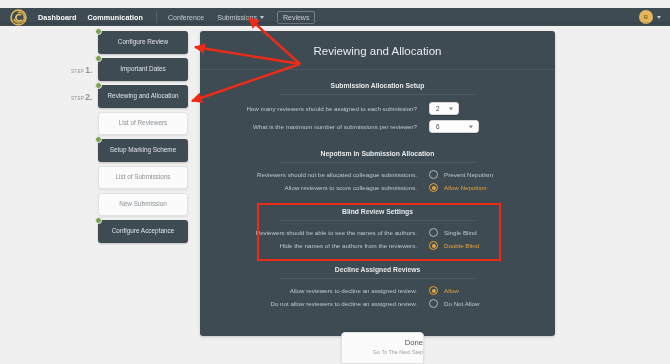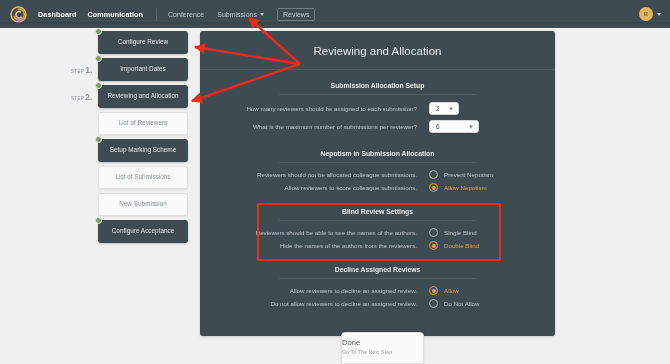--- a/index.html
+++ b/index.html
@@ -6,22 +6,22 @@
   html, body {
     width: 670px; height: 364px;
     background: #f0f0f0;
     font-family: "Liberation Sans", sans-serif;
     overflow: hidden;
   }
   #root { position: relative; width: 670px; height: 364px; }
 
   
   .navbar {
-    position: absolute; left: 0; top: 0;
-    width: 670px; height: 28px;
+    position: absolute; left: 0; top: 8px;
+    width: 670px; height: 18px;
     background: #3e4b53;
     display: flex; align-items: center;
   }
   .logo-wrap { width: 36px; display: flex; justify-content: center; align-items: center; }
   .logo-svg { display: block; }
   .nav-link {
     color: #ffffff; font-size: 7.2px; font-weight: bold;
     margin-right: 11px; white-space: nowrap; letter-spacing: .1px;
   }
   .nav-link.first { margin-left: 2px; }
@@ -162,21 +162,21 @@
     border: 2px solid #ef2b18; pointer-events: none;
   }
 
   
   .done-btn {
     position: absolute; left: 341px; top: 332px;
     width: 83px; height: 32px;
     background: #fbfbfb; border: 1px solid #e0e0e0;
     border-radius: 4px 4px 0 0;
     box-shadow: 0 -1px 3px rgba(0,0,0,.1);
-    text-align: left; padding-top: 5px;
+    text-align: right; padding-top: 5px;
   }
   .done-main { color: #4c595f; font-size: 7.6px; }
   .done-sub { color: #9aa0a5; font-size: 5.4px; margin-top: 2px; }
 
   
   .arrows { position: absolute; left: 0; top: 0; width: 670px; height: 364px; pointer-events: none; }
 </style>
 </head>
 <body>
 

